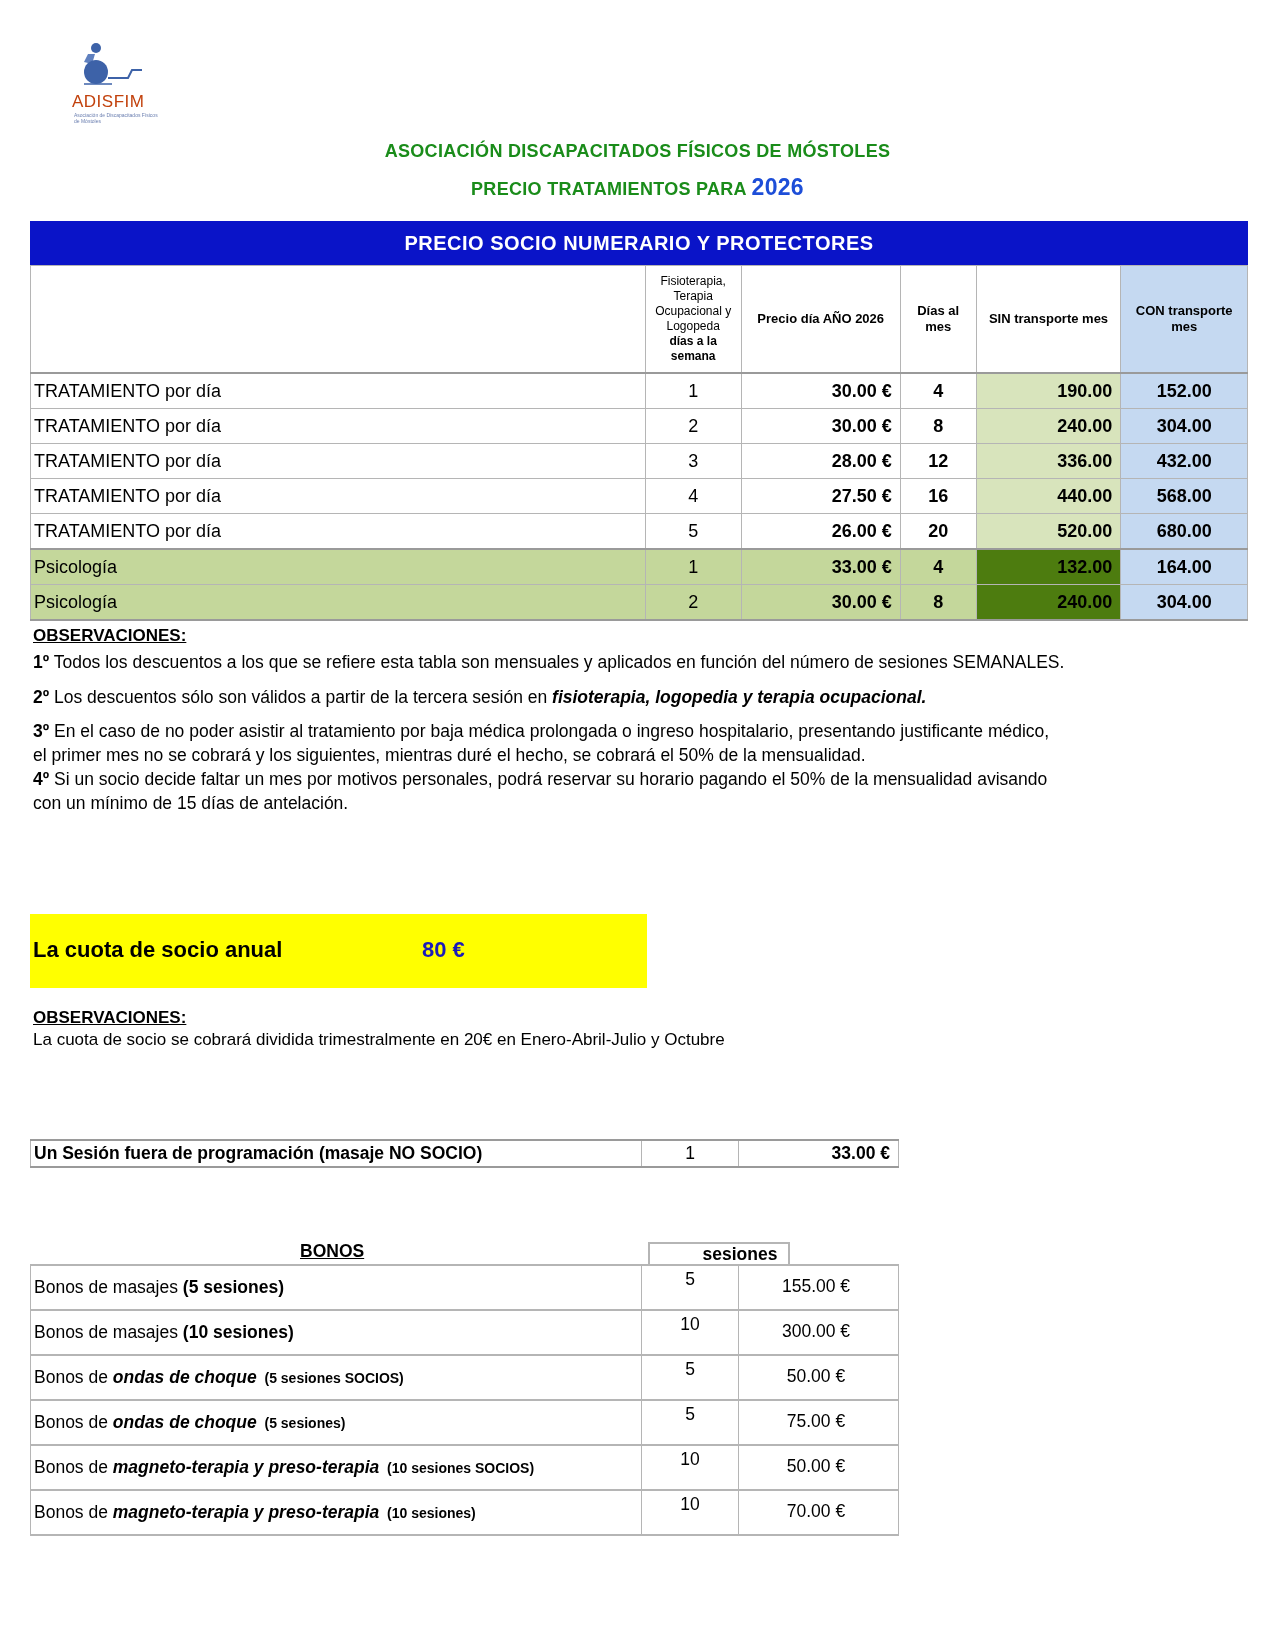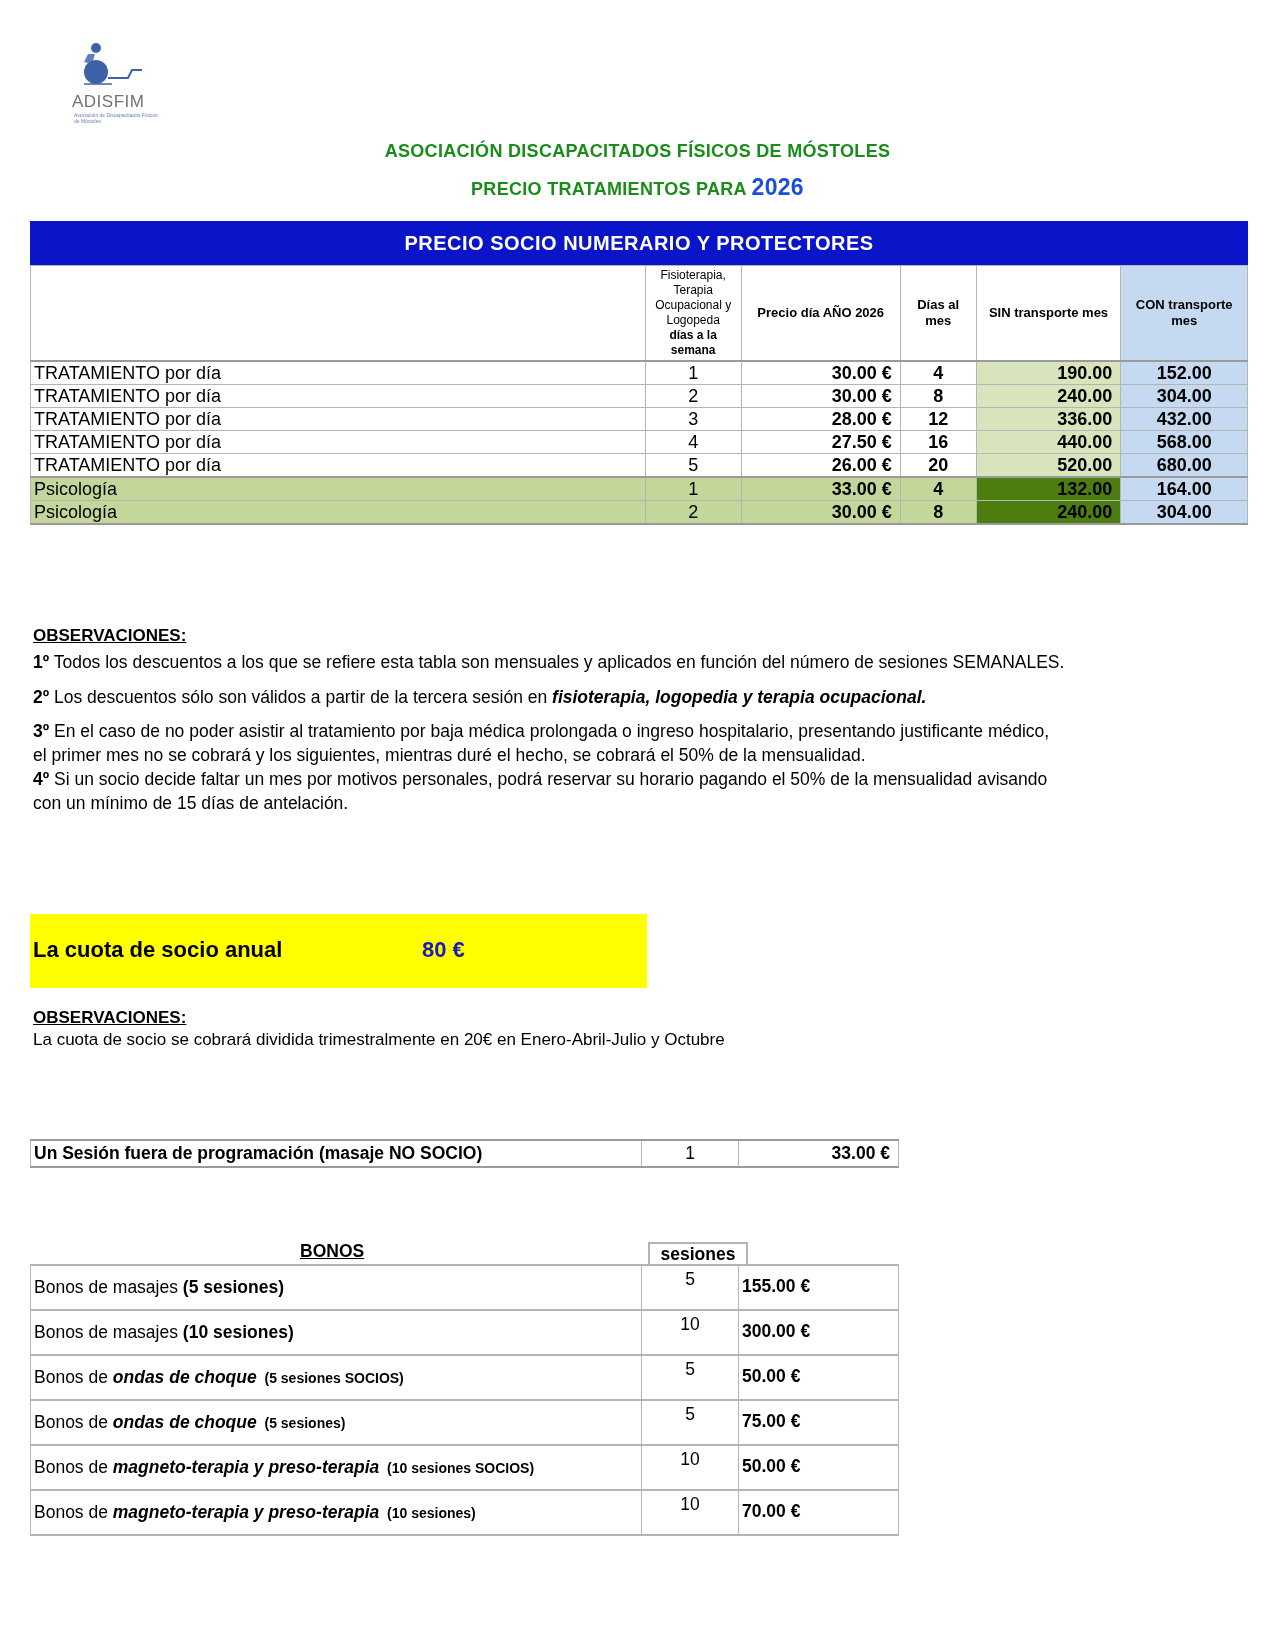--- a/index.html
+++ b/index.html
@@ -1,30 +1,30 @@
 <!DOCTYPE html>
 <html><head>
 <meta charset="utf-8">
 <style>
   html,body{margin:0;padding:0;background:#fff;}
   body{width:1275px;height:1650px;position:relative;font-family:"Liberation Sans",sans-serif;color:#000;overflow:hidden;}
   .abs{position:absolute;}
   
   #logo{left:68px;top:42px;width:90px;height:80px;}
-  #logo .name{position:absolute;left:4px;top:50px;font-size:17px;color:#737373;letter-spacing:0.5px;text-align:center;}
+  #logo .name{position:absolute;left:4px;top:50px;font-size:17px;color:#c2410c;letter-spacing:0.5px;text-align:center;}
   #logo .sub{position:absolute;left:6px;top:70px;font-size:5px;color:#6b7fb0;line-height:6px;width:90px;}
   
   .title1{left:0;width:1275px;top:141px;text-align:center;font-weight:bold;font-size:18px;color:#1a8c1a;letter-spacing:0.3px;}
   .title2{left:0;width:1275px;top:174px;text-align:center;font-weight:bold;font-size:18px;color:#1a8c1a;letter-spacing:0.3px;}
   .title2 .yr{color:#1d4ed8;font-size:23px;}
   
   .banner{left:30px;top:221px;width:1218px;height:44px;background:#0a14c8;color:#fff;font-weight:bold;font-size:20px;display:flex;align-items:center;justify-content:center;letter-spacing:0.5px;}
   table{border-collapse:collapse;position:absolute;}
   #main{left:30px;top:265px;width:1218px;}
-  #main td{border:1px solid #b5b5b5;padding:0 3px;height:22px;font-size:18px;line-height:20px;}
+  #main td{border:1px solid #b5b5b5;padding:6px 3px;height:22px;font-size:18px;line-height:20px;}
   #main tr.hdr td{height:94px;font-size:13px;line-height:16px;text-align:center;font-weight:bold;}
   #main tr.hdr td.c1{font-weight:normal;font-size:12px;line-height:15px;}
   #main tr.hdr td.c1 b{font-weight:bold;}
   #main tr.hdr td.blue{background:#c5d9f1;}
   #main .lbl{text-align:left;}
   #main .num{text-align:center;}
   #main .bold{font-weight:bold;}
   #main .right{text-align:right;padding-right:8px;}
   #main .sin{background:#d8e4bc;}
   #main .con{background:#c5d9f1;text-align:center;}
@@ -48,29 +48,29 @@
   
   .cuota{left:30px;top:914px;width:617px;height:74px;background:#ffff00;}
   .cuota .lab{position:absolute;left:3px;top:23px;font-weight:bold;font-size:22px;}
   .cuota .val{position:absolute;left:392px;top:23px;font-weight:bold;font-size:22px;color:#1b1bb8;}
   
   #sesion{left:30px;top:1139px;}
   #sesion td{border:1px solid #b5b5b5;height:25px;font-size:17.5px;padding:0 3px;}
   #sesion tr td{border-top:2px solid #9a9a9a;border-bottom:2px solid #9a9a9a;}
   
   .bonos-h{left:300px;top:1241px;font-weight:bold;font-size:17.5px;text-decoration:underline;}
-  .ses-h{left:648px;top:1242px;width:96px;height:22px;border:2px solid #b5b5b5;border-bottom:none;text-align:center;font-weight:bold;font-size:17.5px;}
+  .ses-h{left:648px;top:1242px;width:96px;height:22px;border:2px solid #b5b5b5;border-bottom:none;text-align:center;font-weight:bold;font-size:17.5px;padding-left:42px;}
   #bonos{left:30px;top:1264px;}
   #bonos td{border:1px solid #b5b5b5;height:31px;font-size:17.5px;padding:0 3px;}
   #bonos tr td{border-top:2px solid #b5b5b5;}
   #bonos tr:last-child td{border-bottom:2px solid #b5b5b5;}
   #bonos .i{font-style:italic;font-weight:bold;}
   #bonos .bsm{font-weight:bold;font-size:14px;}
   #bonos .bbig{font-weight:bold;}
-  #bonos .price{text-align:left;font-weight:bold;vertical-align:bottom;padding-right:8px;padding-bottom:12px;}
+  #bonos .price{text-align:center;font-weight:normal;vertical-align:bottom;padding-right:8px;padding-bottom:12px;}
   #bonos .n{text-align:center;vertical-align:top;padding-top:3px;}
 </style>
 </head>
 <body>
 
 <div id="logo" class="abs">
   <svg width="90" height="50" viewBox="0 0 90 50" style="position:absolute;left:0;top:0;">
     <circle cx="28" cy="6" r="5" fill="#3d62a8"></circle>
     <path d="M20 12 L27 12 L24 22 L16 20 Z" fill="#5f80bf"></path>
     <circle cx="28" cy="30" r="12" fill="#3d62a8"></circle>

